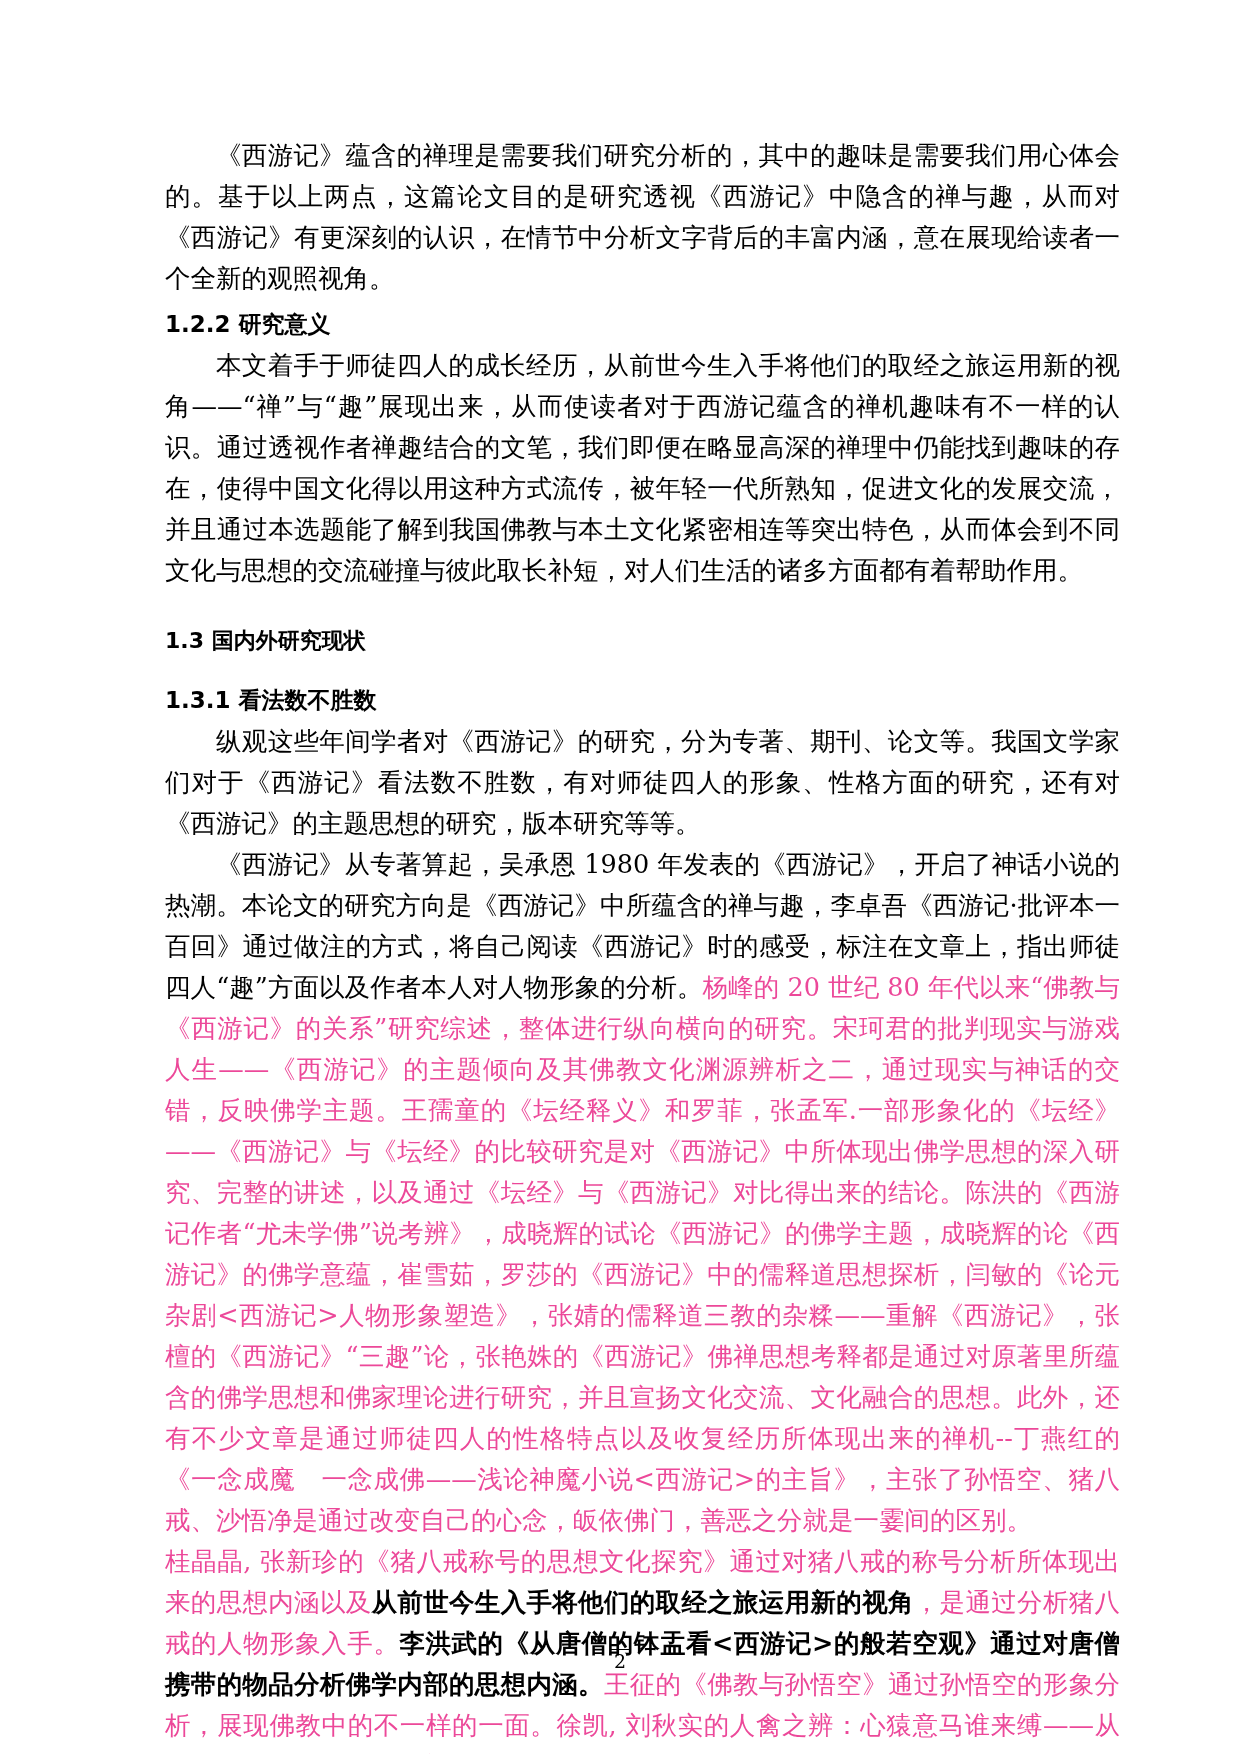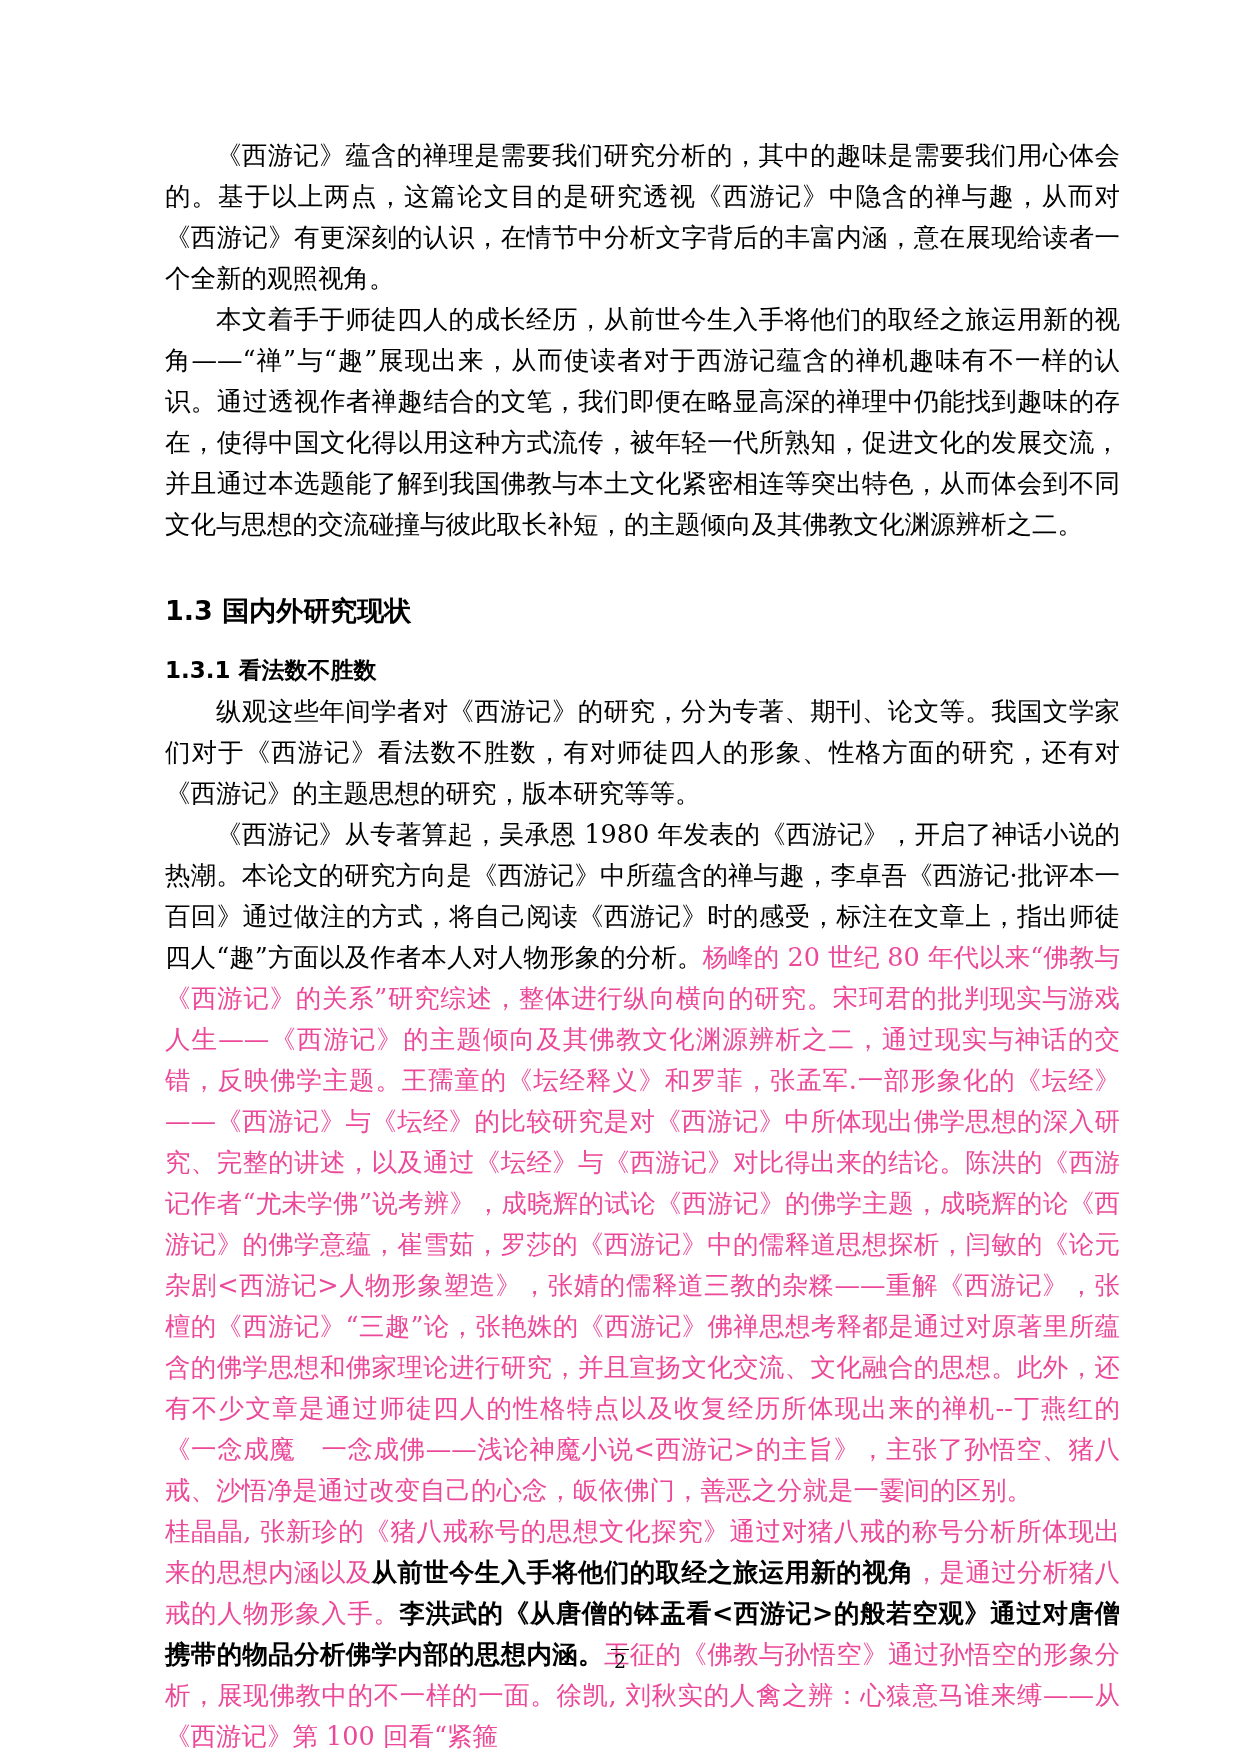--- a/index.html
+++ b/index.html
@@ -33,24 +33,24 @@
     text-indent: 2em;
   }
   .h3 {
     font-size: 23px;
     font-weight: bold;
     line-height: 38px;
     margin: 6px 0 2px 0;
     font-family: "DejaVu Sans", "Liberation Sans", sans-serif;
   }
   .h2 {
-    font-size: 27px;
+    font-size: 22px;
     font-weight: bold;
     line-height: 52px;
-    margin: 40px 0 14px 0;
+    margin: 24px 0 14px 0;
     font-family: "DejaVu Sans", "Liberation Sans", sans-serif;
   }
   .gray {
     color: #ec4899;
   }
   .bold {
     font-weight: bold;
   }
   .tight {
     margin-top: 0;
@@ -72,22 +72,23 @@
     min-width: 18px;
   }
 </style>
 </head>
 <body>
 
 <div class="page">
 
   <p class="para indent">《西游记》蕴含的禅理是需要我们研究分析的，其中的趣味是需要我们用心体会的。基于以上两点，这篇论文目的是研究透视《西游记》中隐含的禅与趣，从而对《西游记》有更深刻的认识，在情节中分析文字背后的丰富内涵，意在展现给读者一个全新的观照视角。</p>
 
+  <h3 class="h3">1.2.2 研究意义</h3>
 
-  <p class="para indent">本文着手于师徒四人的成长经历，从前世今生入手将他们的取经之旅运用新的视角——“禅”与“趣”展现出来，从而使读者对于西游记蕴含的禅机趣味有不一样的认识。通过透视作者禅趣结合的文笔，我们即便在略显高深的禅理中仍能找到趣味的存在，使得中国文化得以用这种方式流传，被年轻一代所熟知，促进文化的发展交流，并且通过本选题能了解到我国佛教与本土文化紧密相连等突出特色，从而体会到不同文化与思想的交流碰撞与彼此取长补短，的主题倾向及其佛教文化渊源辨析之二。</p>
+  <p class="para indent">本文着手于师徒四人的成长经历，从前世今生入手将他们的取经之旅运用新的视角——“禅”与“趣”展现出来，从而使读者对于西游记蕴含的禅机趣味有不一样的认识。通过透视作者禅趣结合的文笔，我们即便在略显高深的禅理中仍能找到趣味的存在，使得中国文化得以用这种方式流传，被年轻一代所熟知，促进文化的发展交流，并且通过本选题能了解到我国佛教与本土文化紧密相连等突出特色，从而体会到不同文化与思想的交流碰撞与彼此取长补短，对人们生活的诸多方面都有着帮助作用。</p>
 
   <h2 class="h2">1.3 国内外研究现状</h2>
 
   <h3 class="h3">1.3.1 看法数不胜数</h3>
 
   <p class="para indent">纵观这些年间学者对《西游记》的研究，分为专著、期刊、论文等。我国文学家们对于《西游记》看法数不胜数，有对师徒四人的形象、性格方面的研究，还有对《西游记》的主题思想的研究，版本研究等等。</p>
 
   <p class="para indent"><span>《西游记》从专著算起，吴承恩 1980 年发表的《西游记》，开启了神话小说的热潮。本论文的研究方向是《西游记》中所蕴含的禅与趣，李卓吾《西游记·批评本一百回》通过做注的方式，将自己阅读《西游记》时的感受，标注在文章上，指出师徒四人“趣”方面以及作者本人对人物形象的分析。</span><span class="gray">杨峰的 20 世纪 80 年代以来“佛教与《西游记》的关系”研究综述，整体进行纵向横向的研究。宋珂君的批判现实与游戏人生——《西游记》的主题倾向及其佛教文化渊源辨析之二，通过现实与神话的交错，反映佛学主题。王孺童的《坛经释义》和罗菲，张孟军.一部形象化的《坛经》——《西游记》与《坛经》的比较研究是对《西游记》中所体现出佛学思想的深入研究、完整的讲述，以及通过《坛经》与《西游记》对比得出来的结论。陈洪的《西游记作者“尤未学佛”说考辨》，成晓辉的试论《西游记》的佛学主题，成晓辉的论《西游记》的佛学意蕴，崔雪茹，罗莎的《西游记》中的儒释道思想探析，闫敏的《论元杂剧&lt;西游记&gt;人物形象塑造》，张婧的儒释道三教的杂糅——重解《西游记》，张檀的《西游记》“三趣”论，张艳姝的《西游记》佛禅思想考释都是通过对原著里所蕴含的佛学思想和佛家理论进行研究，并且宣扬文化交流、文化融合的思想。此外，还有不少文章是通过师徒四人的性格特点以及收复经历所体现出来的禅机--丁燕红的《一念成魔　一念成佛——浅论神魔小说&lt;西游记&gt;的主旨》，主张了孙悟空、猪八戒、沙悟净是通过改变自己的心念，皈依佛门，善恶之分就是一霎间的区别。</span></p>
 
   <p class="para tight"><span class="gray">桂晶晶, 张新珍的《猪八戒称号的思想文化探究》通过对猪八戒的称号分析所体现出来的思想内涵以及</span><span class="bold">从前世今生入手将他们的取经之旅运用新的视角</span><span class="gray">，是通过分析猪八戒的人物形象入手。</span><span class="bold">李洪武的《从唐僧的钵盂看&lt;西游记&gt;的般若空观》通过对唐僧携带的物品分析佛学内部的思想内涵。</span><span class="gray">王征的《佛教与孙悟空》通过孙悟空的形象分析，展现佛教中的不一样的一面。徐凯, 刘秋实的人禽之辨：心猿意马谁来缚——从《西游记》第 100 回看“紧箍</span></p>

